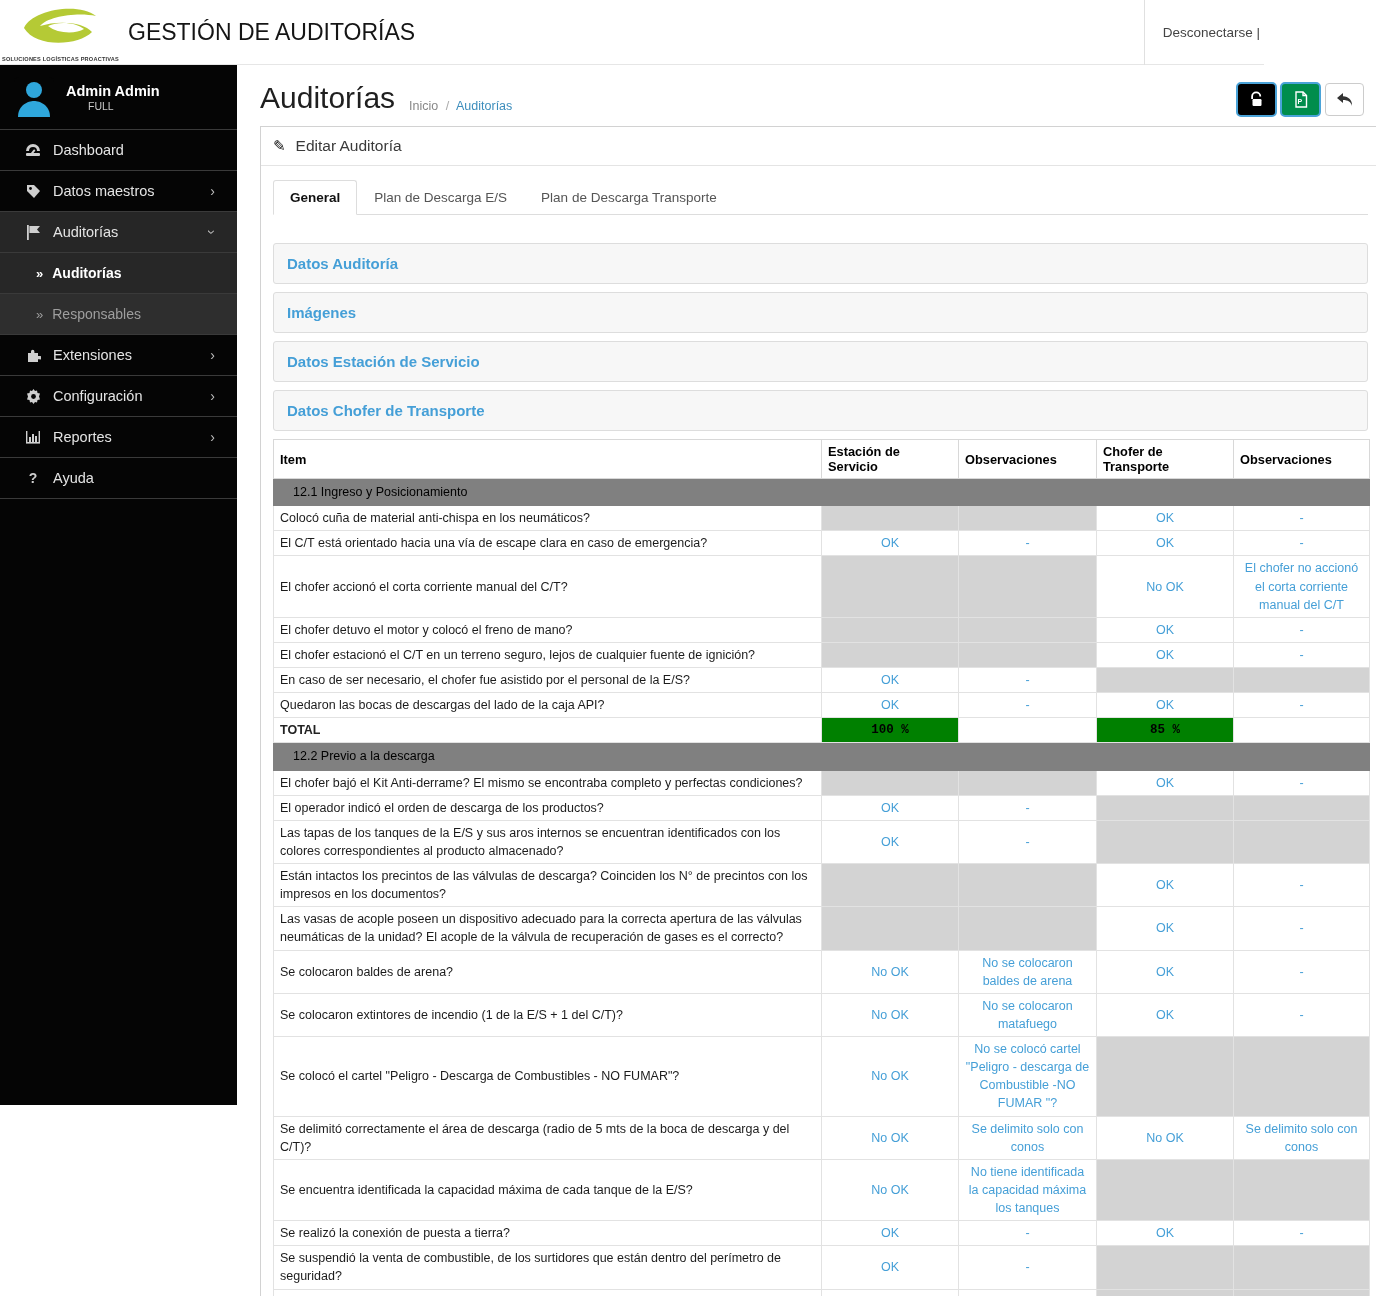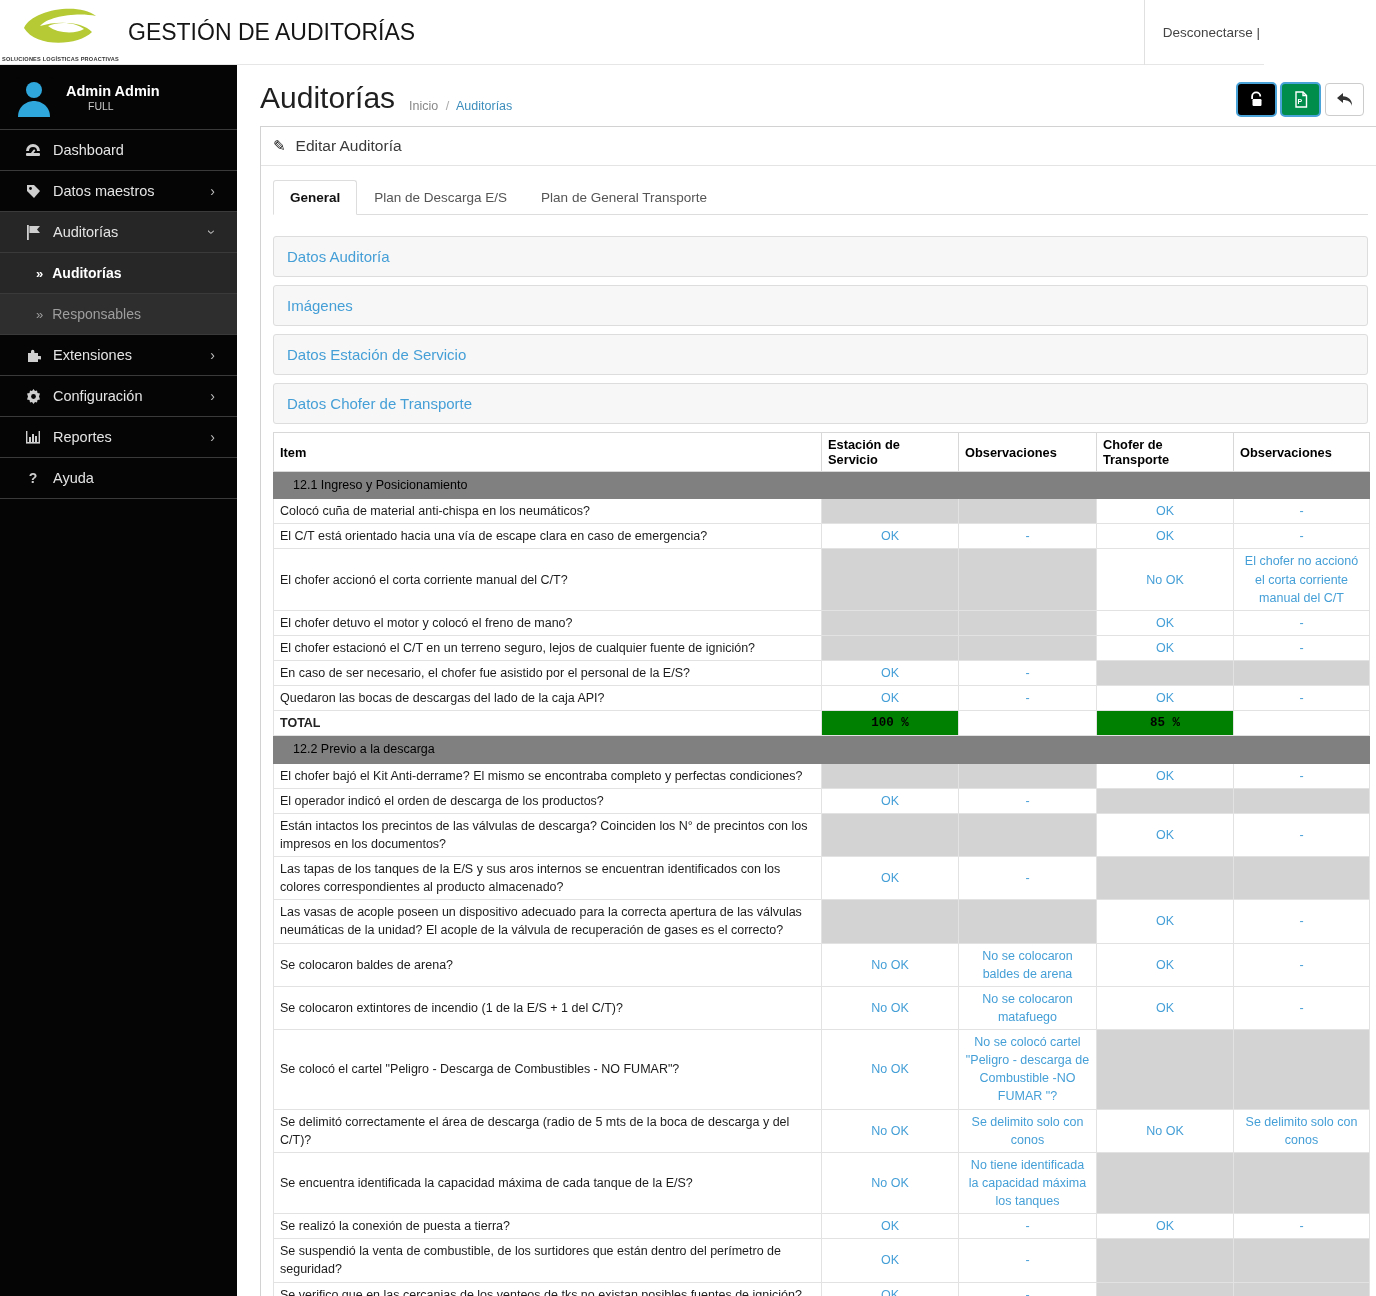--- a/index.html
+++ b/index.html
@@ -13,21 +13,21 @@
   
   .topbar{position:fixed;top:0;left:0;width:1264px;height:65px;background:#fff;z-index:30;border-bottom:1px solid #e6e6e6;display:flex;align-items:center;}
   .brand{width:122px;height:65px;position:relative;flex:0 0 auto;}
   .brand svg{position:absolute;left:18px;top:2px;}
   .brand-sub{position:absolute;left:2px;bottom:3px;font-size:5.6px;font-weight:bold;color:#333;letter-spacing:.2px;white-space:nowrap;}
   .brand-title{font-size:23px;color:#151515;margin-left:6px;}
   .topbar-right{margin-left:auto;height:65px;display:flex;align-items:center;border-left:1px solid #e0e0e0;padding:0 4px 0 18px;}
   .logout{font-size:13.5px;color:#444;white-space:nowrap;}
 
   
-  .sidebar{position:fixed;top:65px;left:0;width:237px;height:1231px;background:#050505;z-index:20;}
+  .sidebar{position:fixed;top:65px;left:0;width:237px;height:1040px;background:#050505;z-index:20;}
   .user-panel{display:flex;align-items:center;padding:12px 10px 12px 14px;border-bottom:1px solid #3a3a3a;}
   .avatar{width:40px;height:40px;flex:0 0 auto;margin-right:12px;}
   .user-name{color:#fff;font-size:14.5px;font-weight:bold;line-height:1.25;}
   .user-role{color:#c9c9c9;font-size:10.5px;padding-left:22px;}
   .menu-item{display:flex;align-items:center;height:41px;padding:0 22px;border-bottom:1px solid #3a3a3a;color:#e4e4e4;font-size:14.5px;cursor:pointer;}
   .menu-item .mi-icon{width:22px;margin-right:9px;display:flex;justify-content:center;color:#cfcfcf;}
   .menu-item .chev{margin-left:auto;color:#bdbdbd;font-size:14px;}
   .chev.down{display:inline-block;transform:rotate(90deg);}
   .menu-item.expanded{background:#262626;}
   .submenu .menu-item{background:#2e2e2e;padding-left:36px;font-size:14px;color:#9e9e9e;}
@@ -54,21 +54,21 @@
   .panel-head{display:flex;align-items:center;padding:10px 12px;border-bottom:1px solid #e4e4e4;color:#3a3a3a;font-size:15.5px;}
   .pencil{margin-right:10px;font-size:15px;color:#111;}
   .panel-body{padding:14px 8px 0 12px;}
 
   
   .tabs{display:flex;border-bottom:1px solid #ddd;}
   .tab{padding:9px 16px;font-size:13.5px;color:#555;cursor:pointer;border:1px solid transparent;margin-bottom:-1px;}
   .tab.active{border-color:#ddd #ddd #fff #ddd;border-radius:3px 3px 0 0;background:#fff;font-weight:bold;color:#111;}
 
   
-  .accordion{margin-top:21px;}
+  .accordion{margin-top:28px;font-weight:bold;}
   .acc-bar{background:#f7f7f7;border:1px solid #ddd;border-radius:3px;padding:11px 13px;margin-bottom:8px;color:var(--blue);font-size:15px;cursor:pointer;}
 
   
   table.audit{border-collapse:collapse;width:1096px;table-layout:fixed;margin-top:6px;font-size:12.5px;}
   .audit col.c-item{width:548px;}
   .audit col.c-es{width:137px;}
   .audit col.c-obs1{width:138px;}
   .audit col.c-ct{width:137px;}
   .audit col.c-obs2{width:136px;}
   .audit th{font-weight:bold;color:#000;text-align:left;padding:4px 6px;border:1px solid var(--border);font-size:12.8px;}
@@ -231,21 +231,21 @@
   <section class="panel">
     <div class="panel-head">
       <span class="pencil">✎</span>
       <span>Editar Auditoría</span>
     </div>
 
     <div class="panel-body">
       <div class="tabs">
         <div class="tab active">General</div>
         <div class="tab">Plan de Descarga E/S</div>
-        <div class="tab">Plan de General Transporte</div>
+        <div class="tab">Plan de Descarga Transporte</div>
       </div>
 
       <div class="accordion">
         <div class="acc-bar">Datos Auditoría</div>
         <div class="acc-bar">Imágenes</div>
         <div class="acc-bar">Datos Estación de Servicio</div>
         <div class="acc-bar">Datos Chofer de Transporte</div>
       </div>
 
       <table class="audit">
@@ -336,32 +336,32 @@
               <td class="status">-</td>
             </tr>
             <tr>
               <td class="item">El operador indicó el orden de descarga de los productos?</td>
               <td class="status">OK</td>
               <td class="status">-</td>
               <td class="disabled"></td>
               <td class="disabled"></td>
             </tr>
             <tr>
+              <td class="item">Las tapas de los tanques de la E/S y sus aros internos se encuentran identificados con los colores correspondientes al producto almacenado?</td>
+              <td class="status">OK</td>
+              <td class="status">-</td>
+              <td class="disabled"></td>
+              <td class="disabled"></td>
+            </tr>
+            <tr>
               <td class="item">Están intactos los precintos de las válvulas de descarga? Coinciden los N° de precintos con los impresos en los documentos?</td>
               <td class="disabled"></td>
               <td class="disabled"></td>
               <td class="status">OK</td>
               <td class="status">-</td>
-            </tr>
-            <tr>
-              <td class="item">Las tapas de los tanques de la E/S y sus aros internos se encuentran identificados con los colores correspondientes al producto almacenado?</td>
-              <td class="status">OK</td>
-              <td class="status">-</td>
-              <td class="disabled"></td>
-              <td class="disabled"></td>
             </tr>
             <tr>
               <td class="item">Las vasas de acople poseen un dispositivo adecuado para la correcta apertura de las válvulas neumáticas de la unidad? El acople de la válvula de recuperación de gases es el correcto?</td>
               <td class="disabled"></td>
               <td class="disabled"></td>
               <td class="status">OK</td>
               <td class="status">-</td>
             </tr>
             <tr>
               <td class="item">Se colocaron baldes de arena?</td>

